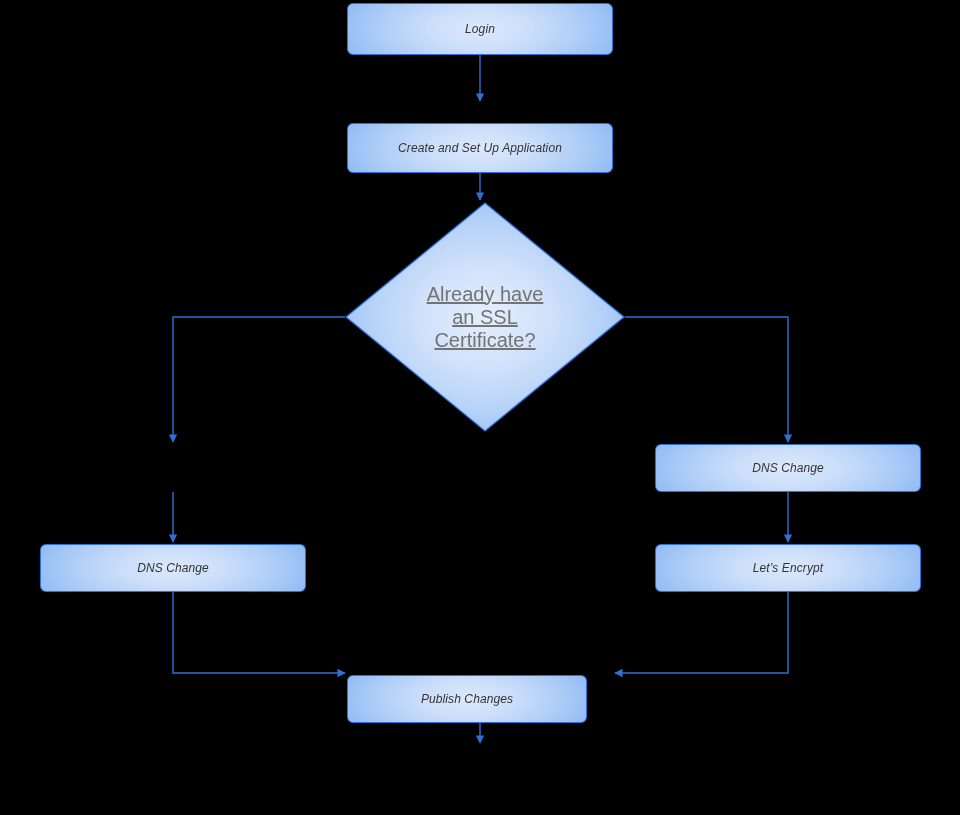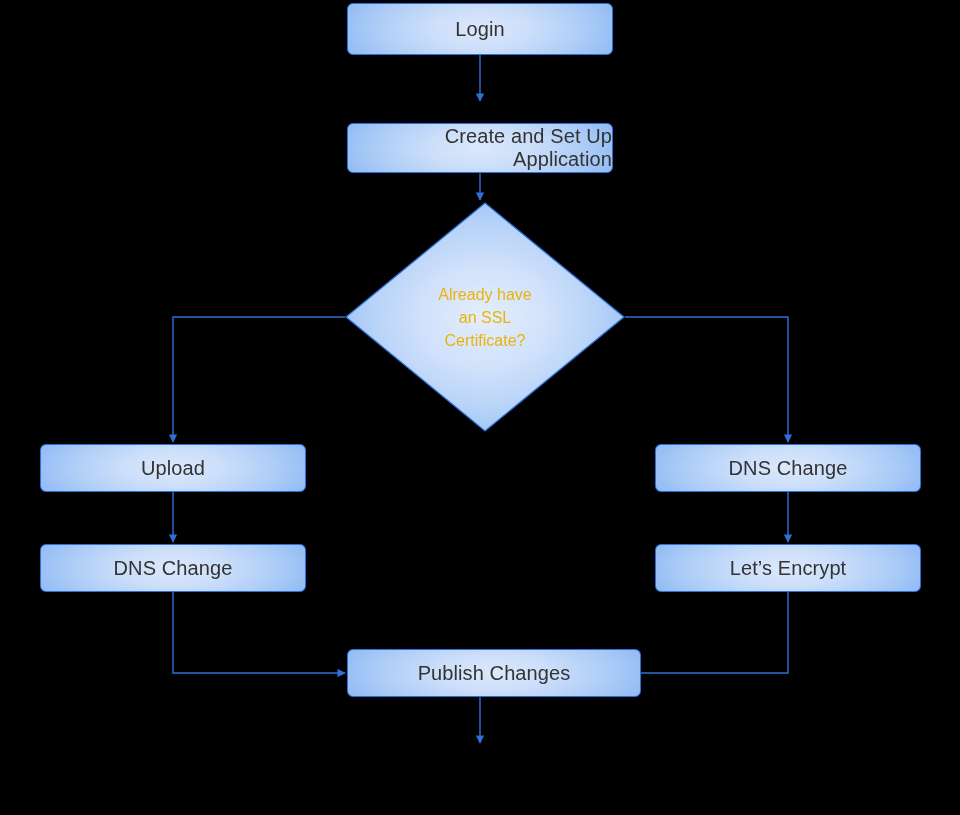--- a/index.html
+++ b/index.html
@@ -24,25 +24,26 @@
     width: 960px;
     height: 815px;
     pointer-events: none;
   }
   .node {
     position: absolute;
     box-sizing: border-box;
     display: flex;
     align-items: center;
     justify-content: center;
-    text-align: right;
+    text-align: left;
     color: #333333;
-    font-size: 20px;
+    font-size: 12px;
     line-height: 23px;
     letter-spacing: 0.1px;
+    font-style: italic;
   }
   .node.process {
     border: 1px solid #2f6fd8;
     border-radius: 6px;
     background: radial-gradient(ellipse 70% 150% at 50% 50%,
                  #dce8fb 0%, #cbdefa 28%, #aecdf7 55%, #8fbaf4 80%, #7eb0f2 100%);
     box-shadow: 0 0 1px rgba(20,60,140,0.35);
   }
   .diamond-wrap {
     position: absolute;
@@ -57,24 +58,25 @@
   .diamond-label {
     position: absolute;
     left: 0;
     top: 0;
     width: 100%;
     height: 100%;
     display: flex;
     align-items: center;
     justify-content: center;
     text-align: center;
-    color: #eab308;
-    font-size: 16px;
+    color: #737373;
+    font-size: 20px;
     line-height: 23px;
     white-space: pre-line;
+    text-decoration: underline;
   }
 </style>
 </head>
 <body>
 
 <div id="canvas">
 
   <svg id="edges" viewBox="0 0 960 815" xmlns="http://www.w3.org/2000/svg">
     <defs>
       <marker id="arrow" viewBox="0 0 10 10" refX="9" refY="5" markerWidth="6" markerHeight="6" orient="auto-start-reverse">
@@ -120,34 +122,31 @@
 
   <div class="diamond-wrap" style="left:345px; top:202px; width:280px; height:230px;">
     <svg class="diamond-shape" viewBox="0 0 280 230" xmlns="http://www.w3.org/2000/svg" preserveAspectRatio="none">
       <polygon points="140,1 279,115 140,229 1,115" fill="url(#nodeGrad)" stroke="#2f6fd8" stroke-width="1.3"></polygon>
     </svg>
     <div class="diamond-label">Already have
 an SSL
 Certificate?</div>
   </div>
 
-  <div class="node process" style="left:40px; top:444px; width:266px; height:48px;">
-    <span>Upload</span>
-  </div>
 
   <div class="node process" style="left:40px; top:544px; width:266px; height:48px;">
     <span>DNS Change</span>
   </div>
 
   <div class="node process" style="left:655px; top:444px; width:266px; height:48px;">
     <span>DNS Change</span>
   </div>
 
   <div class="node process" style="left:655px; top:544px; width:266px; height:48px;">
     <span>Let’s Encrypt</span>
   </div>
 
-  <div class="node process" style="left:347px; top:649px; width:294px; height:48px;">
+  <div class="node process" style="left:347px; top:675px; width:240px; height:48px;">
     <span>Publish Changes</span>
   </div>
 
 
 </div>
 
 </body></html>

